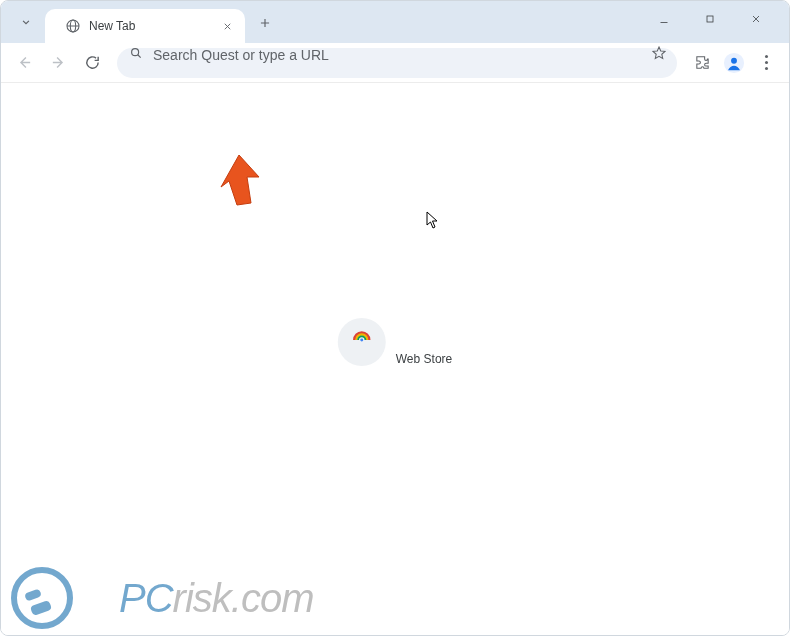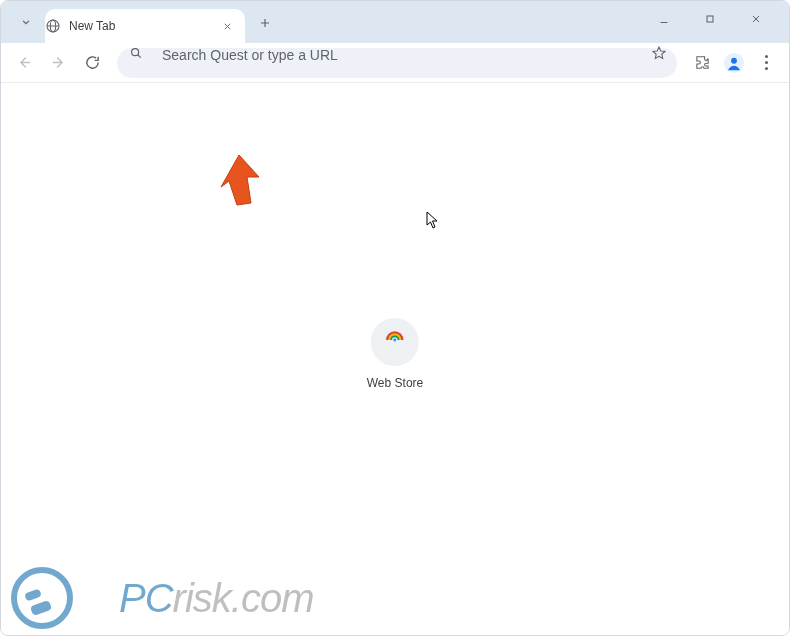--- a/index.html
+++ b/index.html
@@ -33,21 +33,21 @@
       cursor: pointer;
     }
     .search-tabs-btn svg { width: 14px; height: 14px; }
 
     .tab {
       display: flex;
       align-items: center;
       height: 34px;
       background: #fff;
       border-radius: 10px 10px 0 0;
-      padding: 0 10px 0 0;
+      padding: 0 10px 0 20px;
       min-width: 200px;
       max-width: 240px;
       position: relative;
       margin-bottom: 0;
     }
     .tab .favicon { width: 16px; height: 16px; margin-right: 8px; display: flex; align-items: center; justify-content: center; }
     .tab .favicon svg { width: 16px; height: 16px; }
     .tab .tab-title {
       flex: 1;
       font-size: 12px;
@@ -106,21 +106,21 @@
 
     .omnibox {
       flex: 1;
       height: 30px;
       background: #eef2f8;
       border-radius: 16px;
       display: flex;
       align-items: center;
       padding: 0 10px 16px 12px;
       margin: 8px 6px;
-      gap: 19px;
+      gap: 10px;
     }
     .omnibox .search-ic svg { width: 14px; height: 14px; }
     .omnibox input {
       flex: 1;
       border: none;
       background: transparent;
       outline: none;
       font-size: 14px;
       color: #3c4043;
     }
@@ -144,22 +144,22 @@
       height: calc(100% - 82px);
       background: #fff;
     }
 
     .shortcut {
       position: absolute;
       left: 50%;
       top: 235px;
       transform: translateX(-50%);
       display: flex;
-      flex-direction: column;
-      align-items: center;
+      flex-direction: row;
+      align-items: flex-end;
       gap: 10px;
       cursor: pointer;
     }
     .shortcut .circle {
       width: 48px; height: 48px;
       border-radius: 50%;
       background: #eef1f4;
       display: flex; align-items: center; justify-content: center;
     }
     .shortcut .chrome-ic svg {}

